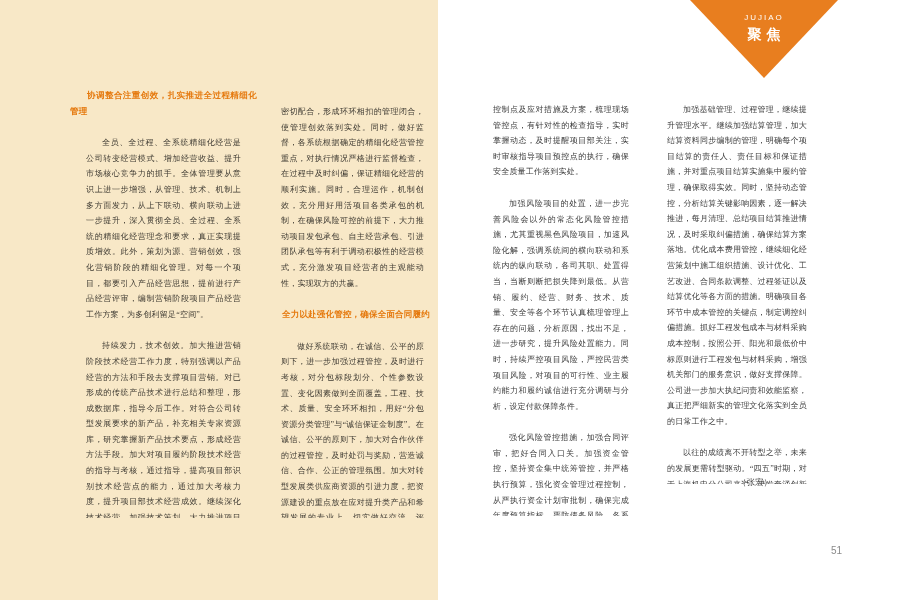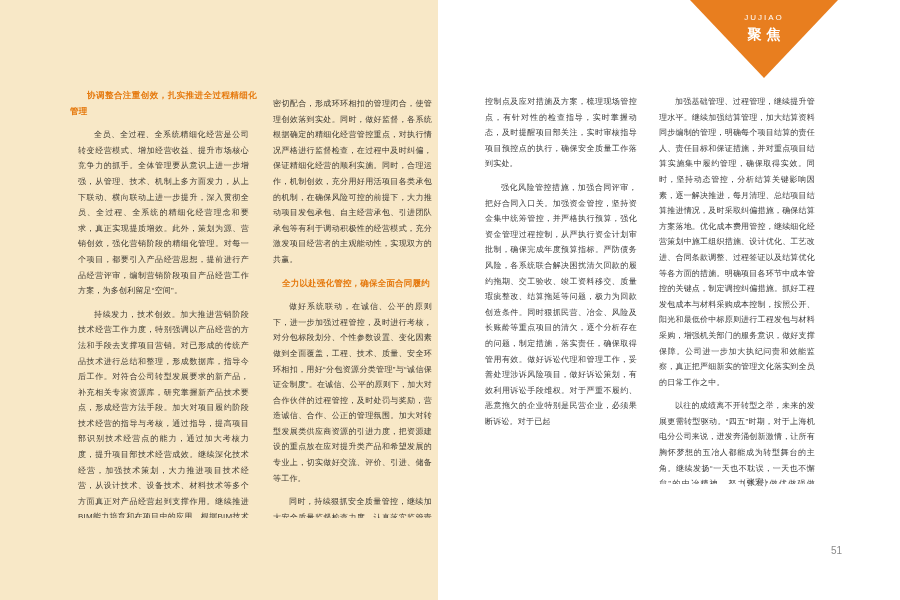--- a/index.html
+++ b/index.html
@@ -16,21 +16,21 @@
     position:absolute;text-align:justify;color:#3e3a32;
     font-size:8px;line-height:15.6px;overflow:hidden;
     letter-spacing:0.2px;
   }
   .page-right .col{color:#3c3c3c;}
   .col-l1{left:70px;top:88px;width:187px;height:430px;}
   .col-l2{left:265px;top:88px;width:175px;height:430px;}
   .col-r1{left:39px;top:86px;width:168px;height:430px;}
   .col-r2{left:213px;top:86px;width:172px;height:398px;}
 
-  .col p{margin:8px;text-indent:2em;}
+  .col p{margin:16px;text-indent:2em;font-family:Liberation Serif, serif;}
   .col p.noindent{text-indent:0;}
   .heading{
     color:#e5790e;font-weight:bold;margin:0;
     font-size:8.5px;line-height:15.6px;text-indent:2em;
   }
 
   
   .badge{position:absolute;left:252px;top:0;width:148px;height:78px;}
   .badge .tri{
     position:absolute;left:0;top:0;width:0;height:0;
@@ -77,20 +77,21 @@
 
 <div class="page page-right">
   <div class="badge">
     <div class="tri"></div>
     <div class="logo-en">JUJIAO</div>
     <div class="logo-cn">聚焦</div>
   </div>
 
   <div class="col col-r1">
     <p class="noindent">控制点及应对措施及方案，梳理现场管控点，有针对性的检查指导，实时掌握动态，及时提醒项目部关注，实时审核指导项目预控点的执行，确保安全质量工作落到实处。</p>
+    <p>加强风险项目的处置，进一步完善风险会以外的常态化风险管控措施，尤其重视黑色风险项目，加速风险化解，强调系统间的横向联动和系统内的纵向联动，各司其职、处置得当，当断则断把损失降到最低。从营销、履约、经营、财务、技术、质量、安全等各个环节认真梳理管理上存在的问题，分析原因，找出不足，进一步研究，提升风险处置能力。同时，持续严控项目风险，严控民营类项目风险，对项目的可行性、业主履约能力和履约诚信进行充分调研与分析，设定付款保障条件。</p>
     <p>强化风险管控措施，加强合同评审，把好合同入口关。加强资金管控，坚持资金集中统筹管控，并严格执行预算，强化资金管理过程控制，从严执行资金计划审批制，确保完成年度预算指标。严防债务风险，各系统联合解决困扰清欠回款的履约拖期、交工验收、竣工资料移交、质量瑕疵整改、结算拖延等问题，极力为回款创造条件。同时狠抓民营、冶金、风险及长账龄等重点项目的清欠，逐个分析存在的问题，制定措施，落实责任，确保取得管用有效。做好诉讼代理和管理工作，妥善处理涉诉风险项目，做好诉讼策划，有效利用诉讼手段维权。对于严重不履约、恶意拖欠的企业特别是民营企业，必须果断诉讼。对于已起</p>
   </div>
 
   <div class="col col-r2">
     <p>加强基础管理、过程管理，继续提升管理水平。继续加强结算管理，加大结算资料同步编制的管理，明确每个项目结算的责任人、责任目标和保证措施，并对重点项目结算实施集中履约管理，确保取得实效。同时，坚持动态管控，分析结算关键影响因素，逐一解决推进，每月清理、总结项目结算推进情况，及时采取纠偏措施，确保结算方案落地。优化成本费用管控，继续细化经营策划中施工组织措施、设计优化、工艺改进、合同条款调整、过程签证以及结算优化等各方面的措施。明确项目各环节中成本管控的关键点，制定调控纠偏措施。抓好工程发包成本与材料采购成本控制，按照公开、阳光和最低价中标原则进行工程发包与材料采购，增强机关部门的服务意识，做好支撑保障。公司进一步加大执纪问责和效能监察，真正把严细新实的管理文化落实到全员的日常工作之中。</p>
     <p>以往的成绩离不开转型之举，未来的发展更需转型驱动。“四五”时期，对于上海机电分公司来说，迸发奔涌创新激情，让所有胸怀梦想的五冶人都能成为转型舞台的主角。继续发扬“一天也不耽误，一天也不懈怠”的中冶精神，努力践行“做优做强做大”发展文化、“严细新实”管理文化和“敢担当、看疗效”的责任文化，实现“五冶梦”。在“四五”规划发展的澎湃洪流中，以转型添动力、增活力，上海机电分公司的发展，一定能够行稳致远、生生不息。</p>
   </div>
 
   <div class="byline">（张宏）</div>
   <div class="page-number">51</div>

